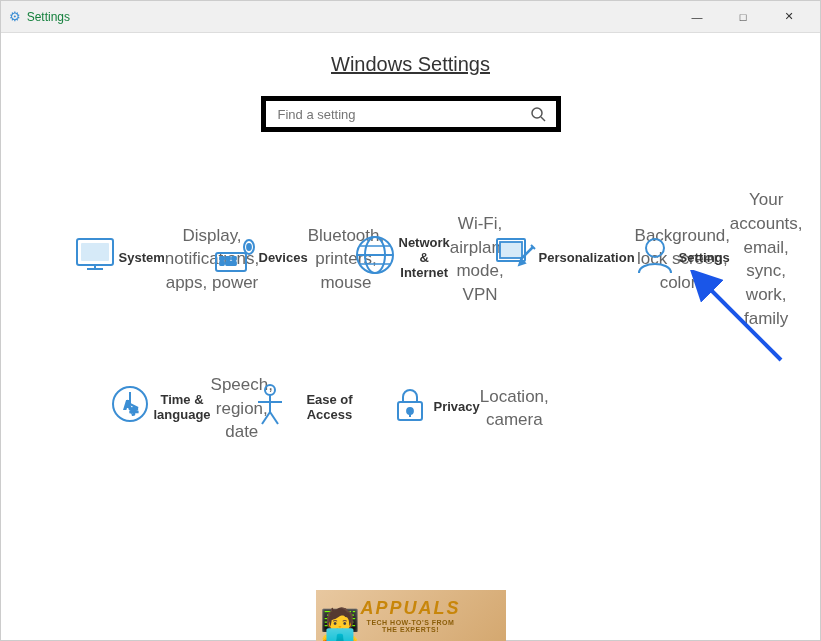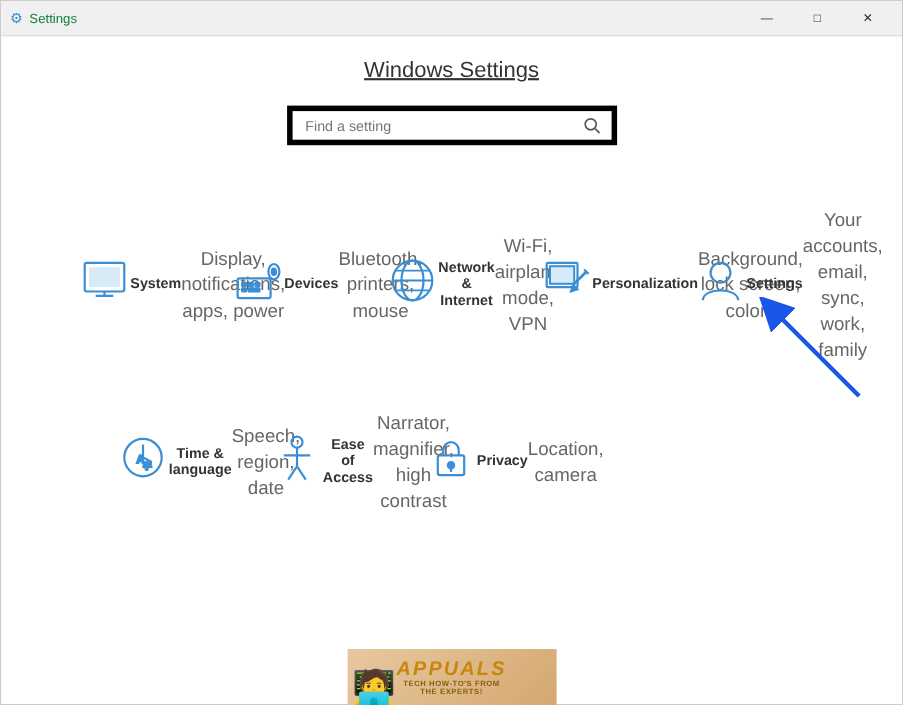--- a/index.html
+++ b/index.html
@@ -290,21 +290,20 @@
         <div class="setting-icon">
           <svg viewBox="0 0 48 48">
             <circle cx="24" cy="10" r="5" stroke="#3b8ed4" stroke-width="2" fill="none"></circle>
             <line x1="24" y1="15" x2="24" y2="32" stroke="#3b8ed4" stroke-width="2"></line>
             <line x1="12" y1="22" x2="36" y2="22" stroke="#3b8ed4" stroke-width="2"></line>
             <line x1="24" y1="32" x2="16" y2="44" stroke="#3b8ed4" stroke-width="2"></line>
             <line x1="24" y1="32" x2="32" y2="44" stroke="#3b8ed4" stroke-width="2"></line>
           </svg>
         </div>
         <div class="setting-name">Ease of Access</div>
-        <div class="setting-desc">Narrator, magnifier, high contrast</div>
       </div>
 
       <div class="setting-item">
         <div class="setting-icon">
           <svg viewBox="0 0 48 48">
             <rect x="12" y="22" width="24" height="18" rx="2" stroke="#3b8ed4" stroke-width="2" fill="none"></rect>
             <path d="M17 22 V17 A7 7 0 0 1 31 17 V22" stroke="#3b8ed4" stroke-width="2" fill="none"></path>
             <circle cx="24" cy="31" r="3" fill="#3b8ed4"></circle>
             <line x1="24" y1="34" x2="24" y2="37" stroke="#3b8ed4" stroke-width="2"></line>
           </svg>

